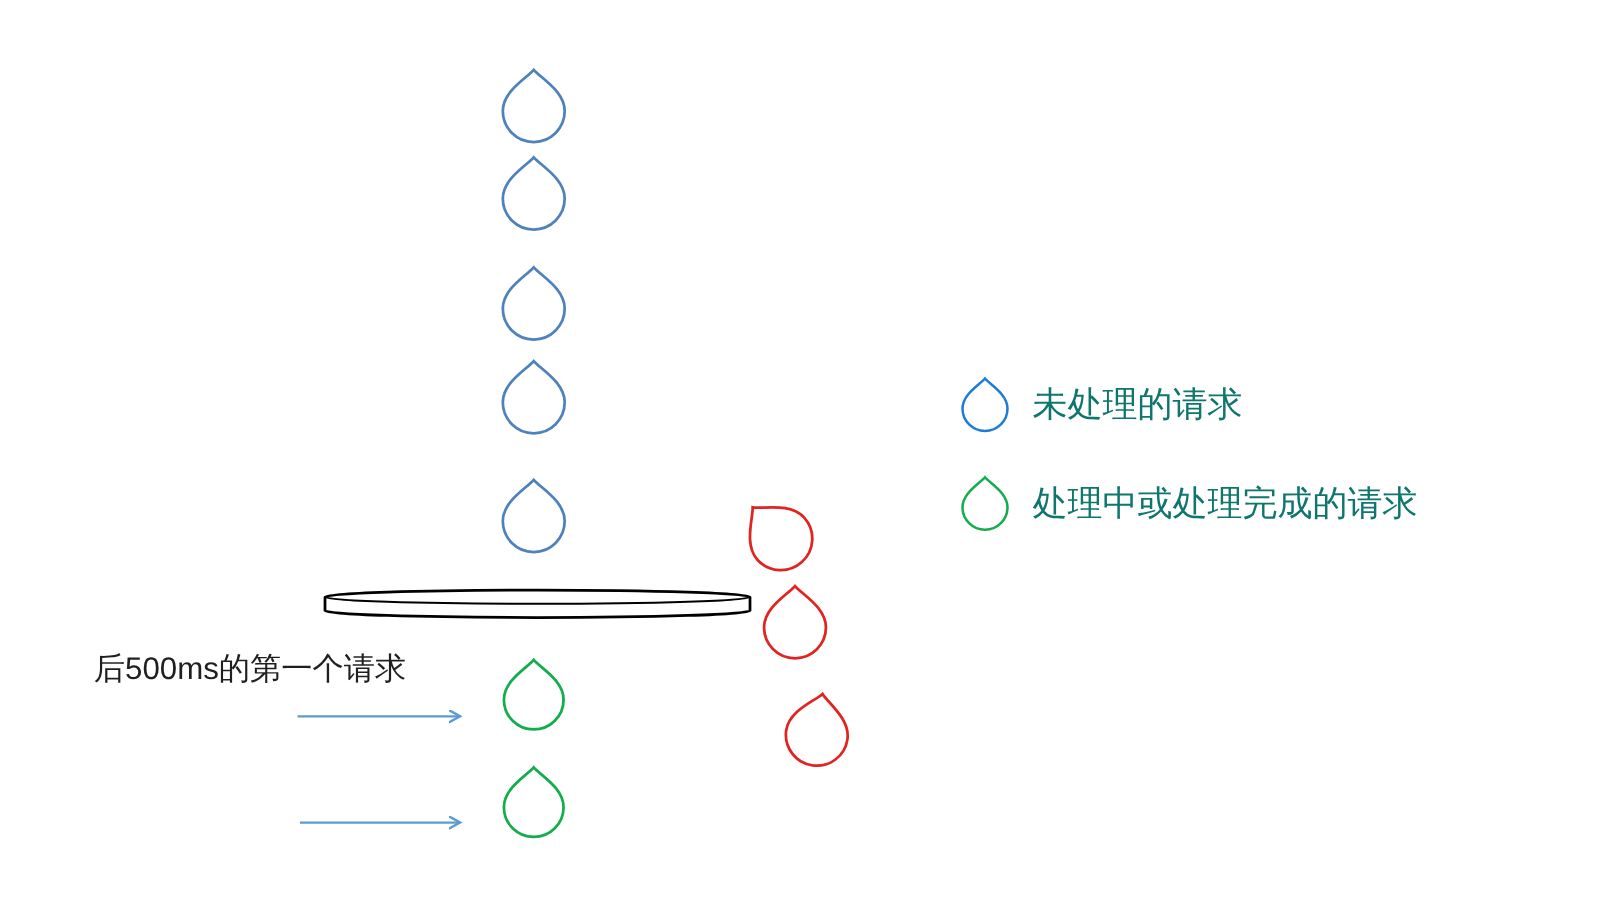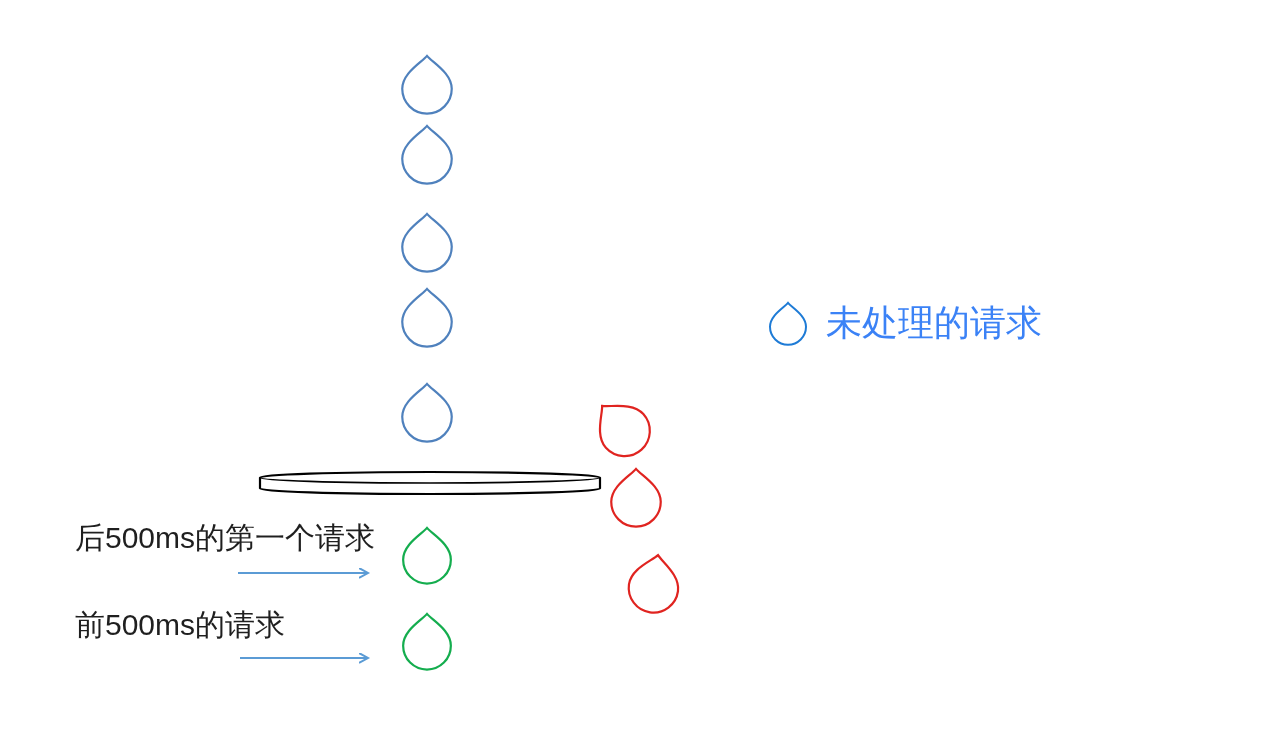--- a/index.html
+++ b/index.html
@@ -19,21 +19,21 @@
     position: absolute;
     left: 0;
     top: 0;
     width: 1280px;
     height: 731px;
     display: block;
   }
   .annotation {
     position: absolute;
     color: #1f1f1f;
-    font-size: 30px;
+    font-size: 25px;
     line-height: 1.15;
     white-space: nowrap;
   }
   .legend {
     position: absolute;
     left: 768px;
     top: 300px;
     display: flex;
     flex-direction: column;
   }
@@ -42,22 +42,22 @@
     align-items: center;
     gap: 18px;
     height: 47px;
     margin-bottom: 32px;
   }
   .legend-row svg {
     flex: 0 0 auto;
     display: block;
   }
   .legend-label {
-    color: #3b82f6;
-    font-size: 36px;
+    color: #0f766e;
+    font-size: 28px;
     white-space: nowrap;
   }
 </style>
 </head>
 <body>
 
 <div id="canvas">
 
   <svg id="shape-layer" viewBox="0 0 1280 731" xmlns="http://www.w3.org/2000/svg">
     <defs>
@@ -83,24 +83,29 @@
         <use href="#drop-shape" transform="translate(427 413) rotate(0) scale(0.55) translate(-50 -55)" stroke="#4f81bd" stroke-width="4.00" fill="#ffffff"></use>
         <use href="#drop-shape" transform="translate(622 428) rotate(-42) scale(0.56) translate(-50 -55)" stroke="#e02420" stroke-width="3.93" fill="#ffffff"></use>
         <use href="#drop-shape" transform="translate(636 498) rotate(0) scale(0.55) translate(-50 -55)" stroke="#e02420" stroke-width="4.00" fill="#ffffff"></use>
         <use href="#drop-shape" transform="translate(654 584) rotate(8) scale(0.55) translate(-50 -55)" stroke="#e02420" stroke-width="4.00" fill="#ffffff"></use>
         <use href="#drop-shape" transform="translate(427 556) rotate(0) scale(0.53) translate(-50 -55)" stroke="#14ad4e" stroke-width="4.15" fill="#ffffff"></use>
         <use href="#drop-shape" transform="translate(427 642) rotate(0) scale(0.53) translate(-50 -55)" stroke="#14ad4e" stroke-width="4.15" fill="#ffffff"></use>
       </g>
   </svg>
 
   <div class="annotation" style="left:75px; top:521px;">后500ms的第一个请求</div>
-  <div class="annotation" style="left:75px; top:608px;">前500ms的请求</div>
 
   <div class="legend">
     <div class="legend-row">
       <svg width="40" height="46" viewBox="0 0 100 110">
         <use href="#drop-shape" fill="#ffffff" stroke-width="5" stroke="#1e7bd6"></use>
       </svg>
       <span class="legend-label">未处理的请求</span>
     </div>
+    <div class="legend-row">
+      <svg width="40" height="46" viewBox="0 0 100 110">
+        <use href="#drop-shape" fill="#ffffff" stroke-width="5" stroke="#14ad4e"></use>
+      </svg>
+      <span class="legend-label">处理中或处理完成的请求</span>
+    </div>
   </div>
 
 </div>
 
 </body></html>

